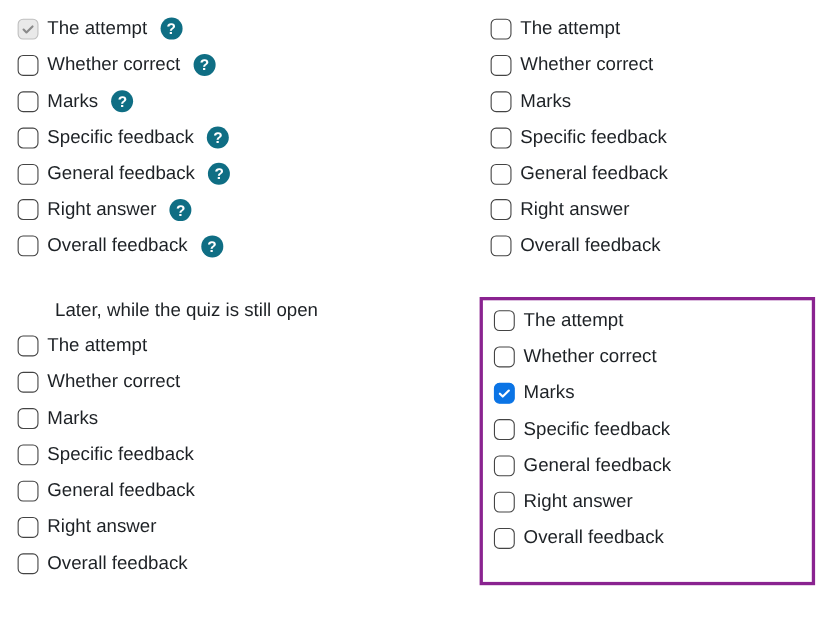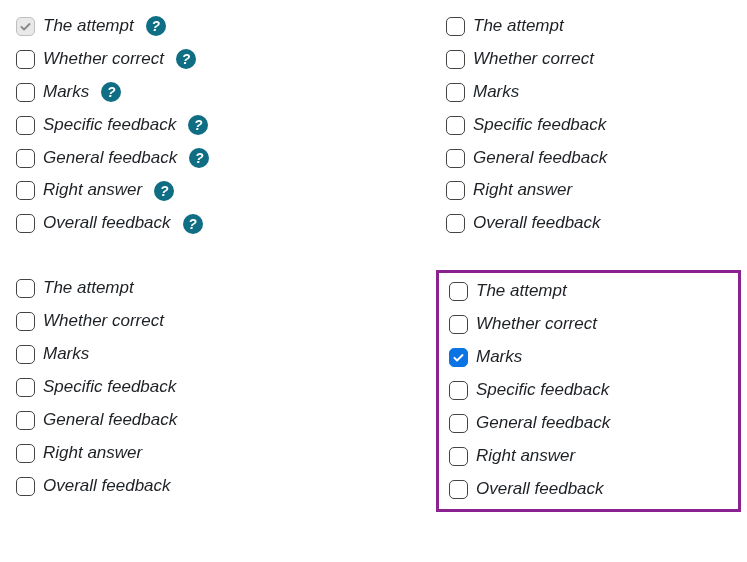--- a/index.html
+++ b/index.html
@@ -36,21 +36,20 @@
     font-size:17px;
     color:var(--text);
     margin:0 0 6px 34px;
   }
   .row{
     display:flex;
     align-items:center;
     gap:8px;
     padding:2px 0;
     line-height:1.7;
-    font-style:italic;
   }
   .row .lbl{
     color:var(--text);
     font-size:17px;
   }
   
   .chk{
     width:19px;height:19px;
     border:1.5px solid #444;
     border-radius:5px;
@@ -166,20 +165,21 @@
           <span class="lbl">Right answer</span>
         </div>
         <div class="row">
           <span class="chk"></span>
           <span class="lbl">Overall feedback</span>
         </div>
       </div>
   </div>
 
   <div class="cell">
+    <div class="heading">Later, while the quiz is still open</div>
     <div class="opts">
         <div class="row">
           <span class="chk"></span>
           <span class="lbl">The attempt</span>
         </div>
         <div class="row">
           <span class="chk"></span>
           <span class="lbl">Whether correct</span>
         </div>
         <div class="row">

